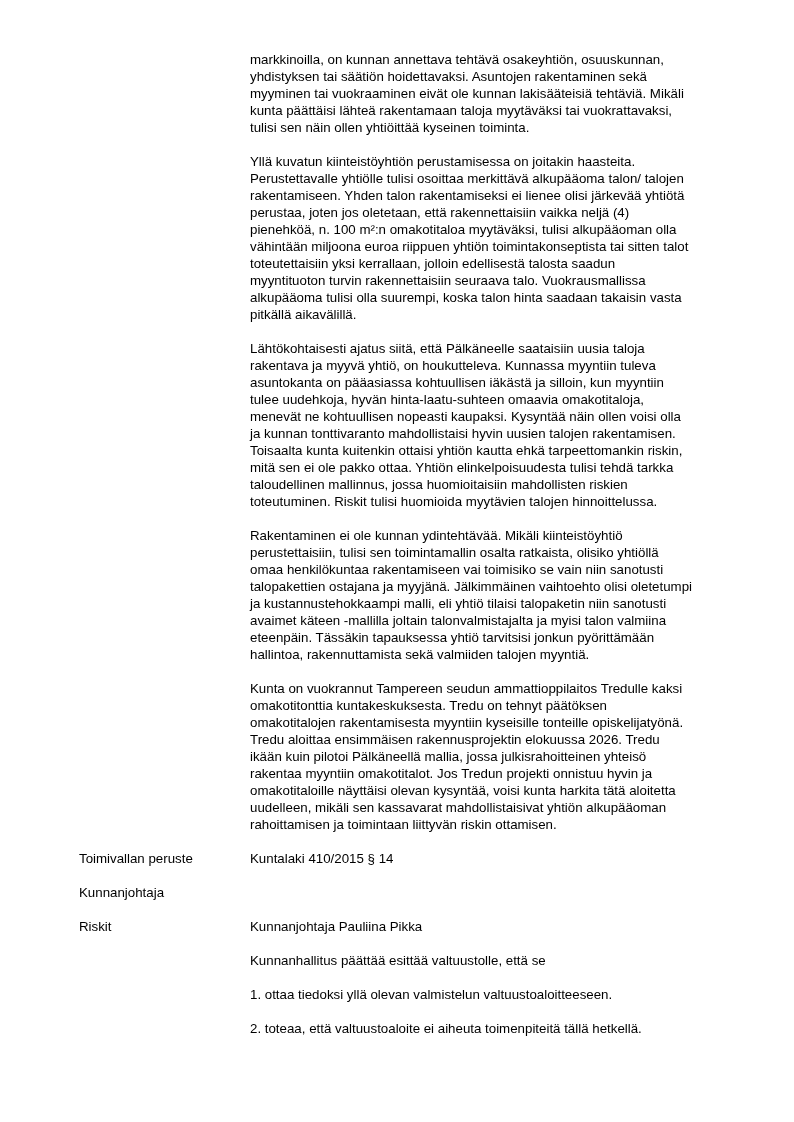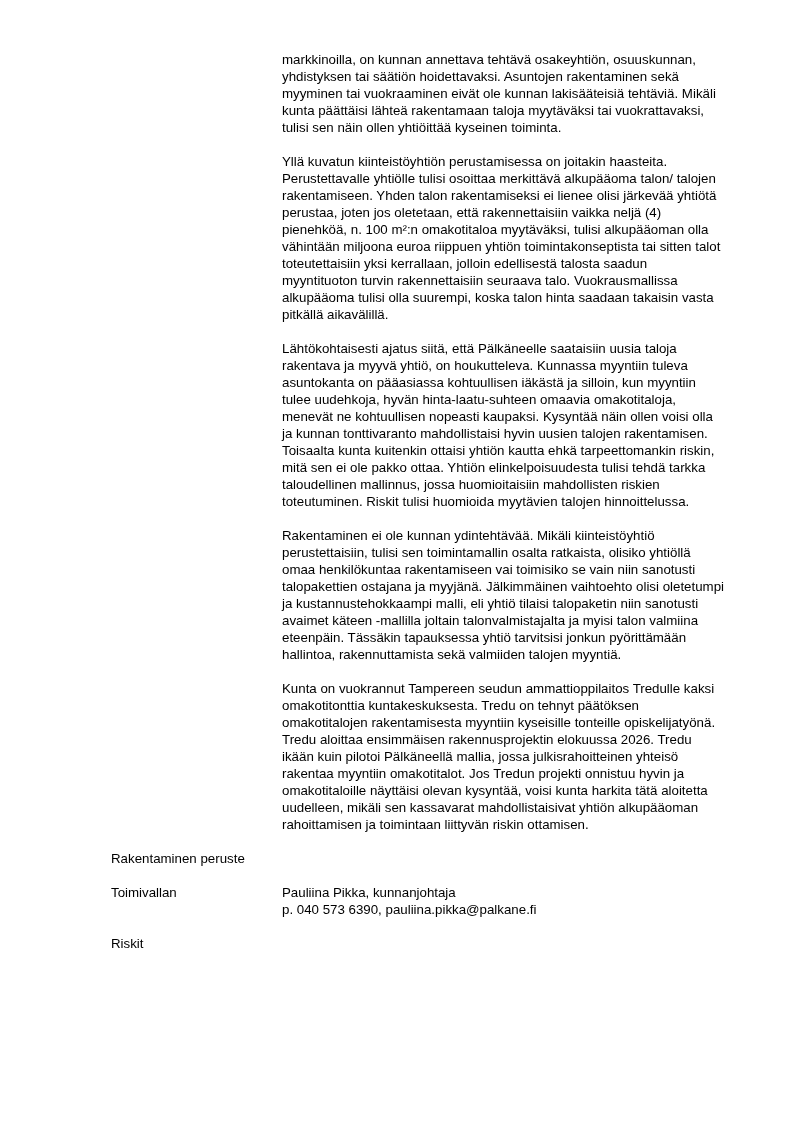--- a/index.html
+++ b/index.html
@@ -14,21 +14,21 @@
     font-family: "Liberation Sans", "DejaVu Sans", sans-serif;
     font-size: 13.3px;
     line-height: 17px;
     color: #000000;
     -webkit-font-smoothing: antialiased;
   }
   .page {
     box-sizing: border-box;
     width: 740px;
     height: 1122px;
-    padding: 51px 40px 0 111px;
+    padding: 51px 40px 0 79px;
     background: #ffffff;
   }
   .row {
     display: flex;
     align-items: flex-start;
     margin: 0 0 17px 0;
   }
   .label-col {
     flex: 0 0 171px;
     width: 171px;
@@ -104,26 +104,32 @@
 omakotitalojen rakentamisesta myyntiin kyseisille tonteille opiskelijatyönä.
 Tredu aloittaa ensimmäisen rakennusprojektin elokuussa 2026. Tredu
 ikään kuin pilotoi Pälkäneellä mallia, jossa julkisrahoitteinen yhteisö
 rakentaa myyntiin omakotitalot. Jos Tredun projekti onnistuu hyvin ja
 omakotitaloille näyttäisi olevan kysyntää, voisi kunta harkita tätä aloitetta
 uudelleen, mikäli sen kassavarat mahdollistaisivat yhtiön alkupääoman
 rahoittamisen ja toimintaan liittyvän riskin ottamisen.</div>
   </div>
 
   <div class="row">
-    <div class="label-col">Rakentaminen peruste</div>
+    <div class="label-col">Toimivallan peruste</div>
+    <div class="value-col">Kuntalaki 410/2015 § 14</div>
   </div>
 
   <div class="row">
-    <div class="label-col">Toimivallan</div>
-    <div class="value-col">Pauliina Pikka, kunnanjohtaja
-p. 040 573 6390, pauliina.pikka@palkane.fi</div>
+    <div class="label-col">Kunnanjohtaja</div>
   </div>
 
   <div class="row">
     <div class="label-col">Riskit</div>
+    <div class="value-col">Kunnanjohtaja Pauliina Pikka
+
+Kunnanhallitus päättää esittää valtuustolle, että se
+
+1. ottaa tiedoksi yllä olevan valmistelun valtuustoaloitteeseen.
+
+2. toteaa, että valtuustoaloite ei aiheuta toimenpiteitä tällä hetkellä.</div>
   </div>
 
 </div>
 
 </body></html>

